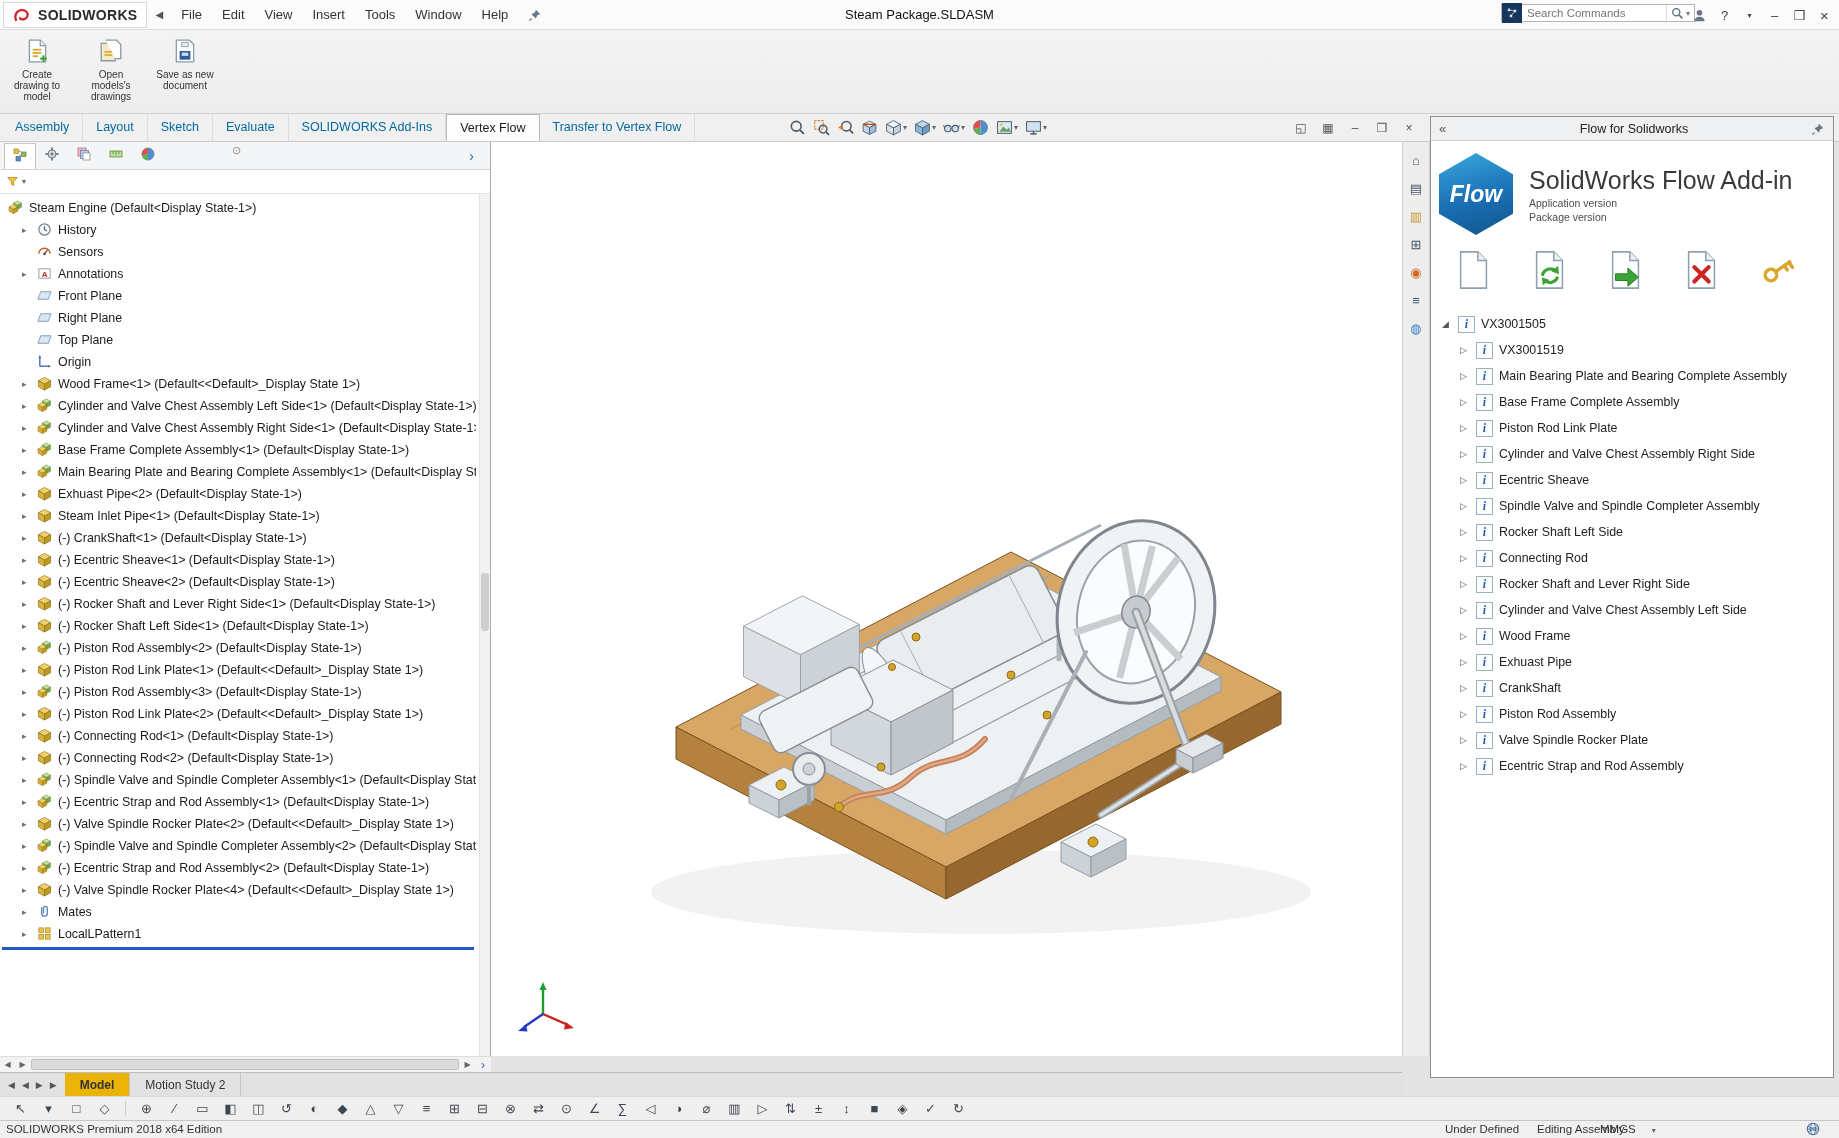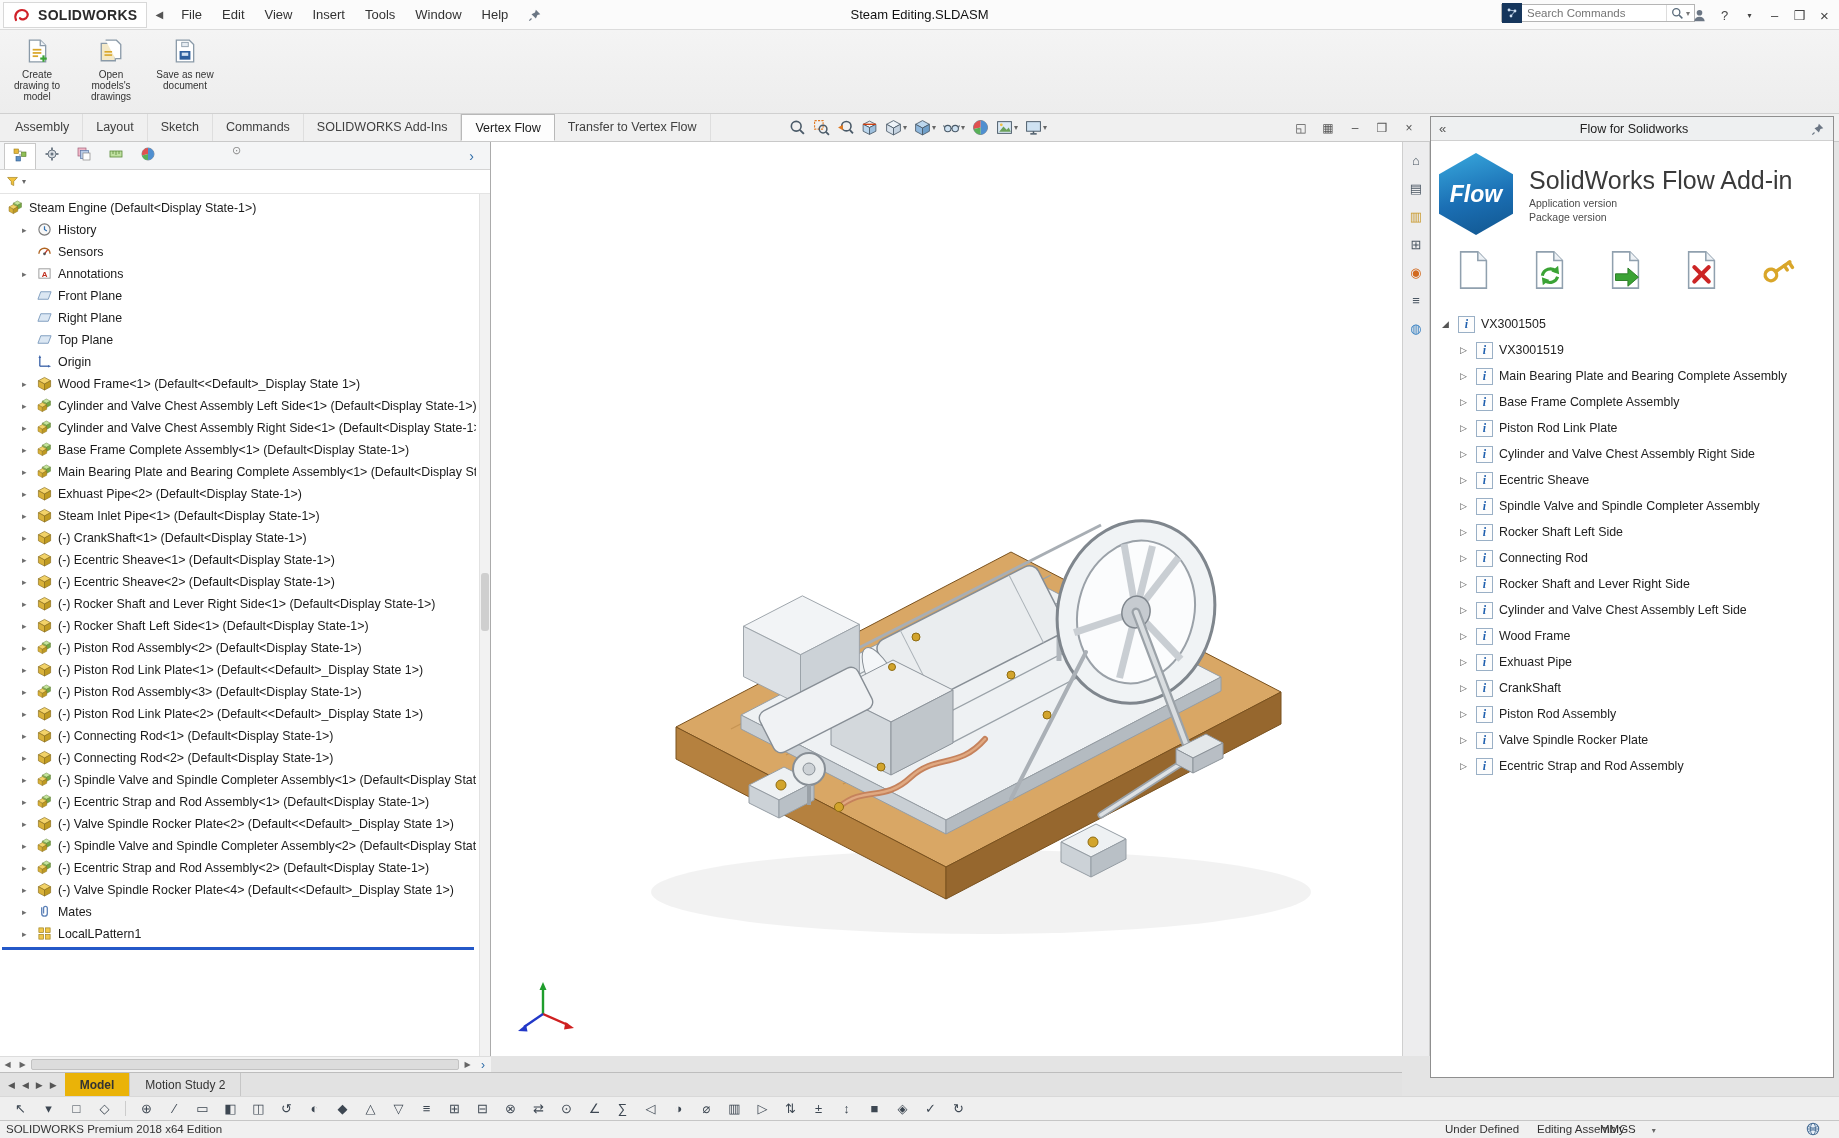--- a/index.html
+++ b/index.html
@@ -26,21 +26,21 @@
 
 
 #quickbar{position:absolute;left:0;top:30px;width:1839px;height:84px;background:linear-gradient(#f4f4f4,#ededed);border-bottom:1px solid #d0d0d0;display:flex;align-items:flex-start;padding:6px 0 0 4px;gap:8px}
 .qbtn{width:66px;display:flex;flex-direction:column;align-items:center;gap:2px;padding-top:2px}
 .qbtn svg{width:26px;height:26px}
 .qlabel{font-size:10px;line-height:11px;text-align:center;color:#333}
 
 
 #tabrow{position:absolute;left:0;top:114px;width:1839px;height:28px;background:#f0f0f0;border-bottom:1px solid #c9c9c9;z-index:2}
 #ribbon-tabs{display:flex;height:100%;padding-left:2px}
-.rtab{padding:0 13px;line-height:26px;font-size:12.5px;color:#404040;border-right:1px solid #dedede;cursor:default}
+.rtab{padding:0 13px;line-height:26px;font-size:12.5px;color:#0369a1;border-right:1px solid #dedede;cursor:default}
 .rtab.active{background:#fdfdfd;border:1px solid #b8b8b8;border-bottom:1px solid #fdfdfd;color:#1a1a1a}
 #headsup{position:absolute;left:789px;top:0;height:27px;display:flex;align-items:center;gap:7px}
 .hitem{display:flex;align-items:center;gap:1px}
 .hitem svg{width:17px;height:17px;display:block}
 .hdd{font-size:8px;color:#666}
 #vpctrl{position:absolute;left:1292px;top:0;height:27px;display:flex;align-items:center;gap:9px}
 .vpc{font-size:12px;color:#555;width:18px;text-align:center}
 
 
 #leftpanel{position:absolute;left:0;top:142px;width:491px;height:914px;background:#fff;border-right:1px solid #ababab;display:flex;flex-direction:column}
@@ -132,21 +132,21 @@
         <div class="menu-item">Tools</div>
         <div class="menu-item">Window</div>
         <div class="menu-item">Help</div>
       </div>
     <span class="menu-pin">
       <svg width="14" height="14" viewBox="0 0 16 16">
           <path d="M9 2 l5 5 -3.2 1 -1.8 4 -5 -5 4 -1.8 z" fill="#6b7684"></path>
           <line x1="4" y1="12" x2="1.5" y2="14.5" stroke="#6b7684" stroke-width="1.4"></line>
         </svg>
     </span>
-    <div class="win-title">Steam Editing.SLDASM</div>
+    <div class="win-title">Steam Package.SLDASM</div>
     <div class="search-box">
       <span class="sb-appicon">
         <svg width="12" height="12" viewBox="0 0 12 12">
             <g fill="#cfe0f2">
               <circle cx="3" cy="3" r="1.4"></circle>
               <circle cx="9" cy="4" r="1.4"></circle>
               <circle cx="5" cy="9" r="1.4"></circle>
             </g>
             <g stroke="#cfe0f2" stroke-width="0.8">
               <line x1="3" y1="3" x2="9" y2="4"></line>
@@ -215,21 +215,21 @@
           </svg></span>
         <div class="qlabel">Save as new document</div>
       </div>
     </div>
 
   <div id="tabrow">
     <div id="ribbon-tabs">
         <div class="rtab">Assembly</div>
         <div class="rtab">Layout</div>
         <div class="rtab">Sketch</div>
-        <div class="rtab">Commands</div>
+        <div class="rtab">Evaluate</div>
         <div class="rtab">SOLIDWORKS Add-Ins</div>
         <div class="rtab active">Vertex Flow</div>
         <div class="rtab">Transfer to Vertex Flow</div>
       </div>
     <div id="headsup">
         <span class="hitem">
           <svg viewBox="0 0 16 16">
             <circle cx="6.8" cy="6.8" r="4.6" fill="none" stroke="#4a5a68" stroke-width="1.5"></circle>
             <line x1="10.2" y1="10.2" x2="14" y2="14" stroke="#4a5a68" stroke-width="1.8"></line>
           </svg>

